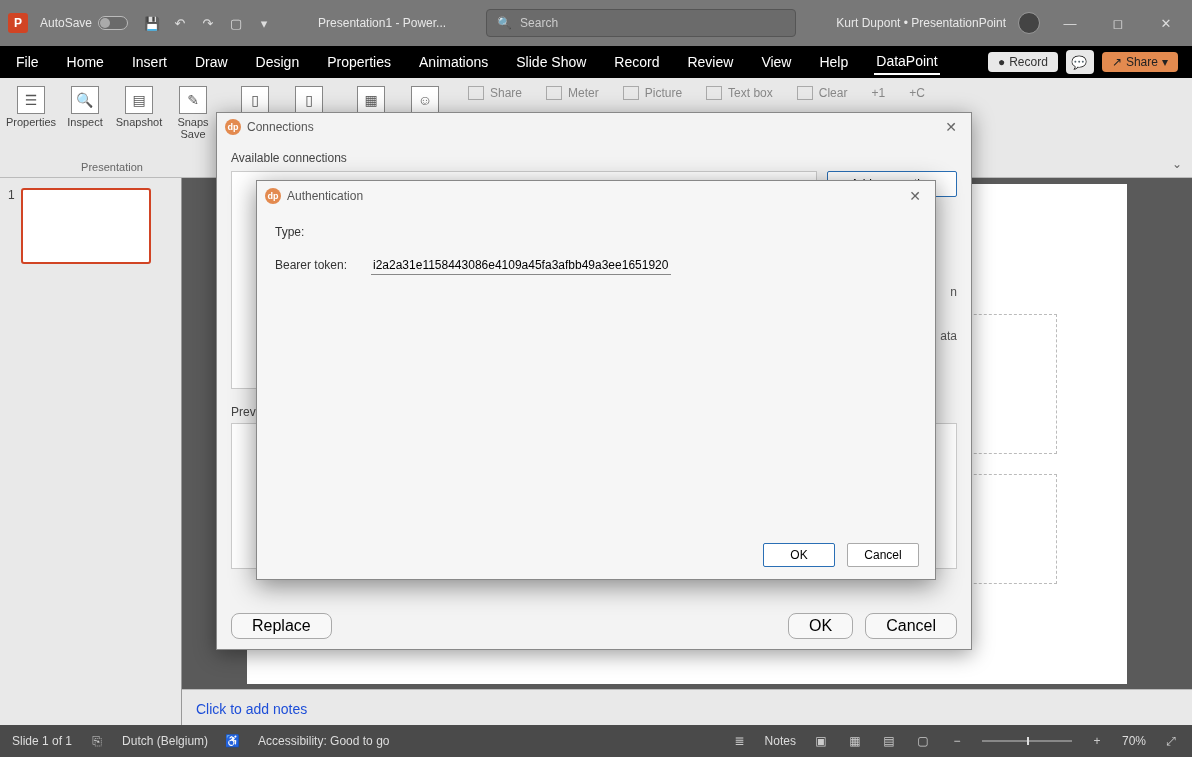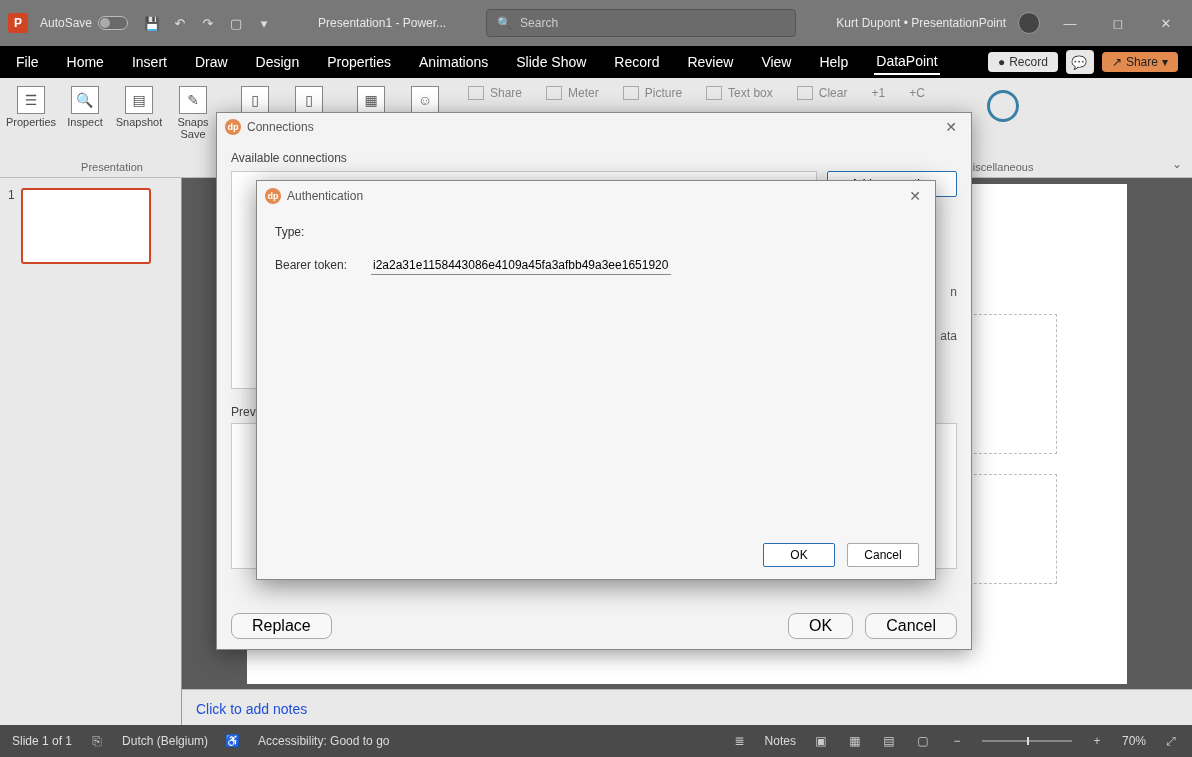--- a/index.html
+++ b/index.html
@@ -214,24 +214,20 @@
   <div class="smallbtns">
     <div class="smallbtn">
         <span>+1</span>
       </div>
   </div>
   <div class="smallbtns">
     <div class="smallbtn">
         <span>+C</span>
       </div>
   </div>
-  <div class="group" style="margin-left:30px">
-    <div class="misc-circle"></div>
-    <div class="grouplabel">iscellaneous</div>
-  </div>
   <div class="collapse">⌄</div>
 </div>
 
 <div class="mainarea">
   <div class="thumbpanel">
     <div class="thumb-wrap">
       <div class="thumb-num">1</div>
       <div class="thumb"></div>
     </div>
   </div>

